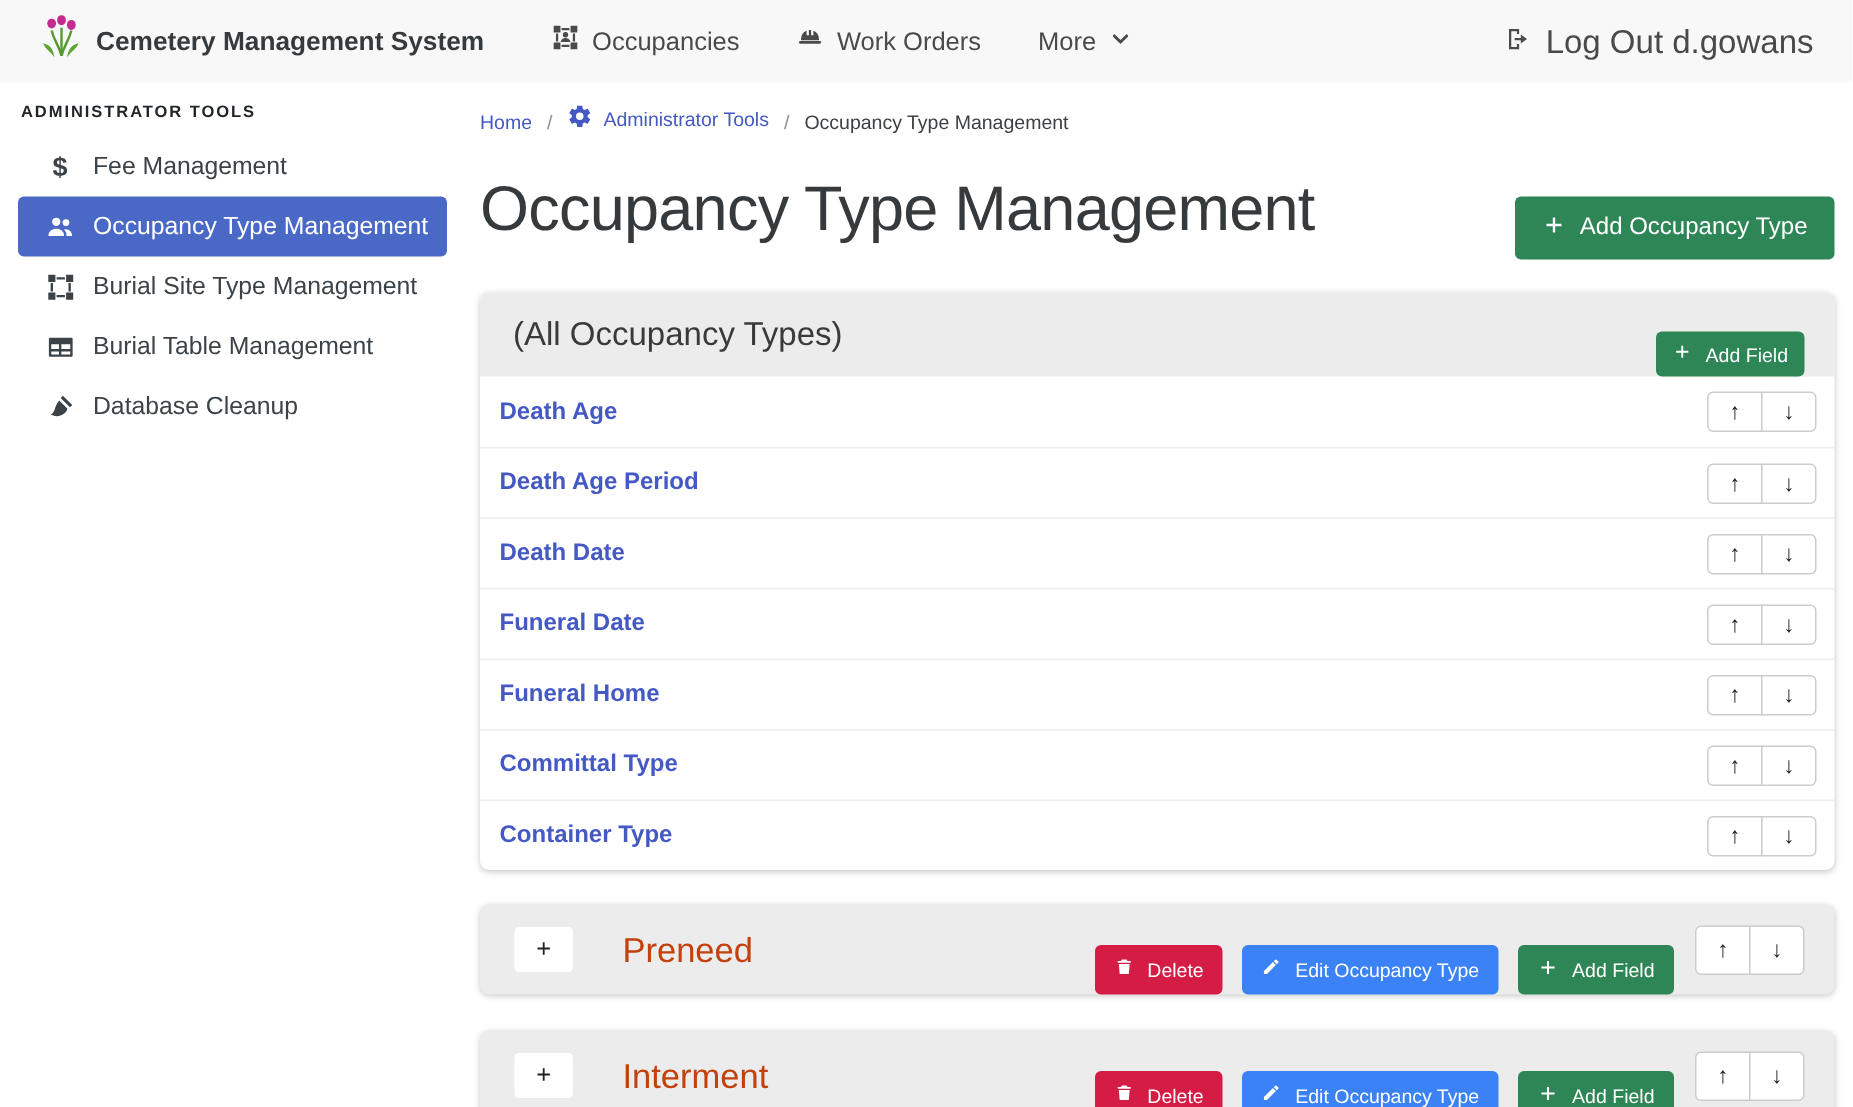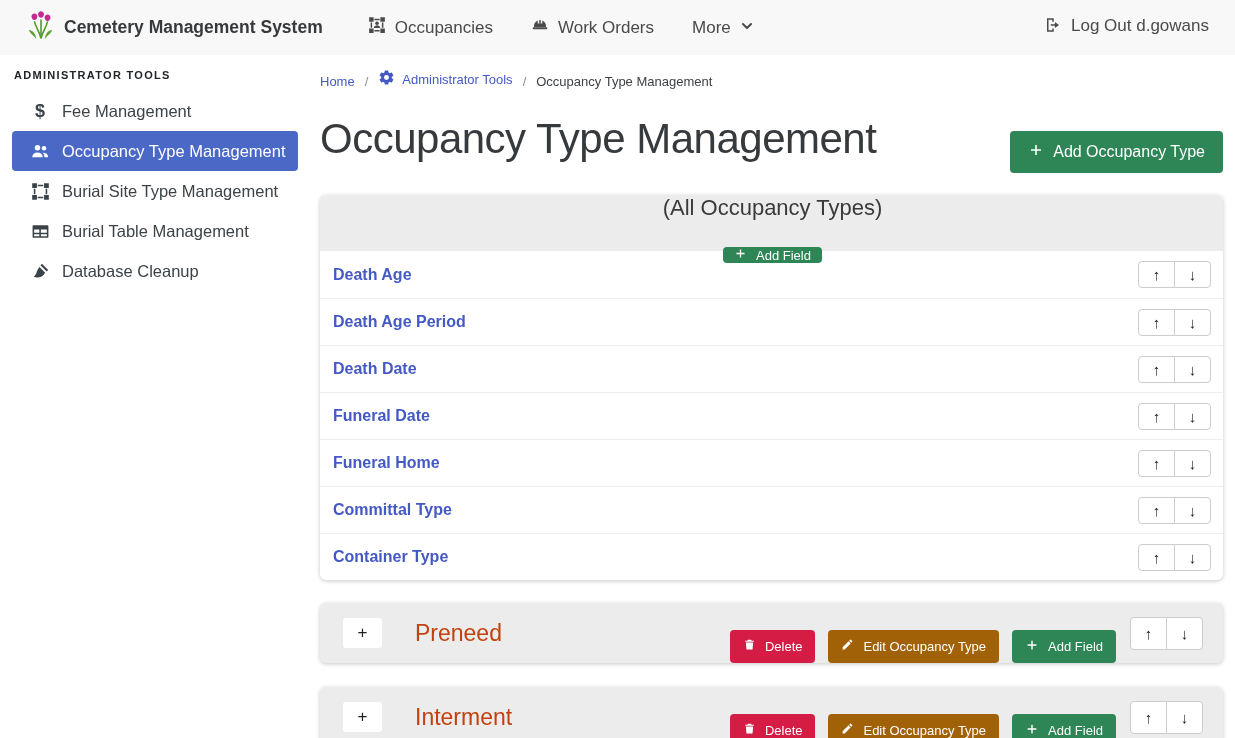--- a/index.html
+++ b/index.html
@@ -7,21 +7,21 @@
     font-family:"Liberation Sans", sans-serif; color:#3d4144; }
 
   
   .navbar { height:55px; background:#f8f8f8; display:flex; align-items:center; padding:0 26px; }
   .brand { display:flex; align-items:center; gap:8px; margin-right:26px; }
   .brand-title { font-size:17.5px; font-weight:bold; color:#373a3c; white-space:nowrap; }
   .nav-link { display:flex; align-items:center; gap:9px; font-size:17px; color:#4a4a4a;
     padding:0 19px; cursor:pointer; white-space:nowrap; }
   .nav-link svg { flex:0 0 auto; }
   .navbar-spacer { flex:1; }
-  .logout { display:flex; gap:9px; font-size:17px; color:#4a4a4a; cursor:pointer; }
+  .logout { display:flex; align-items:center; gap:9px; font-size:22px; color:#4a4a4a; cursor:pointer; }
 
   
   .shell { display:flex; height:683px; }
   .sidebar { width:310px; flex:0 0 310px; padding:10px 12px 0 12px; }
   .sidebar-heading { font-size:11px; letter-spacing:1.3px; font-weight:bold; color:#212529;
     text-transform:uppercase; padding:4px 0 10px 2px; }
   .side-item { display:flex; align-items:center; gap:11px; height:40px; padding:0 8px 0 17px;
     border-radius:4px; font-size:16.5px; color:#3c4348; cursor:pointer; }
   .side-item .icn { width:22px; display:flex; justify-content:center; color:#3c4348; }
   .side-item.active { background:#4a69c6; color:#fff; }
@@ -36,31 +36,31 @@
   .crumb-sep { color:#8a8f94; }
   .crumb-current { color:#3d4144; }
 
   
   .title-row { display:flex; align-items:center; justify-content:space-between; margin:16px 0 22px 0; }
   .page-title { font-size:42px; font-weight:400; color:#373a3c; letter-spacing:-0.5px; }
 
   .btn { display:inline-flex; align-items:center; gap:9px; border:none; border-radius:4px;
     color:#fff; cursor:pointer; font-family:inherit;margin-top:26px; }
   .btn-green { background:#2e8556; }
-  .btn-teal  { background:#a16207;text-align:center; }
+  .btn-teal  { background:#3b82f6;text-align:center; }
   .btn-red   { background:#d51c45;justify-content:center; }
   .btn-lg { height:42px; padding:0 18px; font-size:16px; }
   .btn-sm { height:30px; padding:0 11px; font-size:13px; }
   .btn-md { height:33px; padding:0 13px; font-size:13px; }
 
   
   .card { background:#fff; border-radius:6px; box-shadow:0 1px 4px rgba(0,0,0,.22);
     overflow:hidden; margin-bottom:23px; }
   .card-header { background:#ececec; height:56px; display:flex; align-items:center;
-    justify-content:space-between; padding:0 20px 0 22px;flex-direction:column; }
+    justify-content:space-between; padding:0 20px 0 22px; }
   .card-title { font-size:22px; color:#3a3a3a; }
   .field-row { height:47px; display:flex; align-items:center; justify-content:space-between;
     padding:0 12px 0 13px; }
   .field-row + .field-row { border-top:1px solid #ededed; }
   .field-link { font-size:16px; font-weight:bold; color:#4459c4; cursor:pointer; }
 
   .arrow-group { display:flex; }
   .arrow-btn { width:37px; background:#fff; border:1px solid #ccc; color:#212529;
     font-size:15px; cursor:pointer; display:flex; align-items:center; justify-content:center;
     font-family:inherit; }

